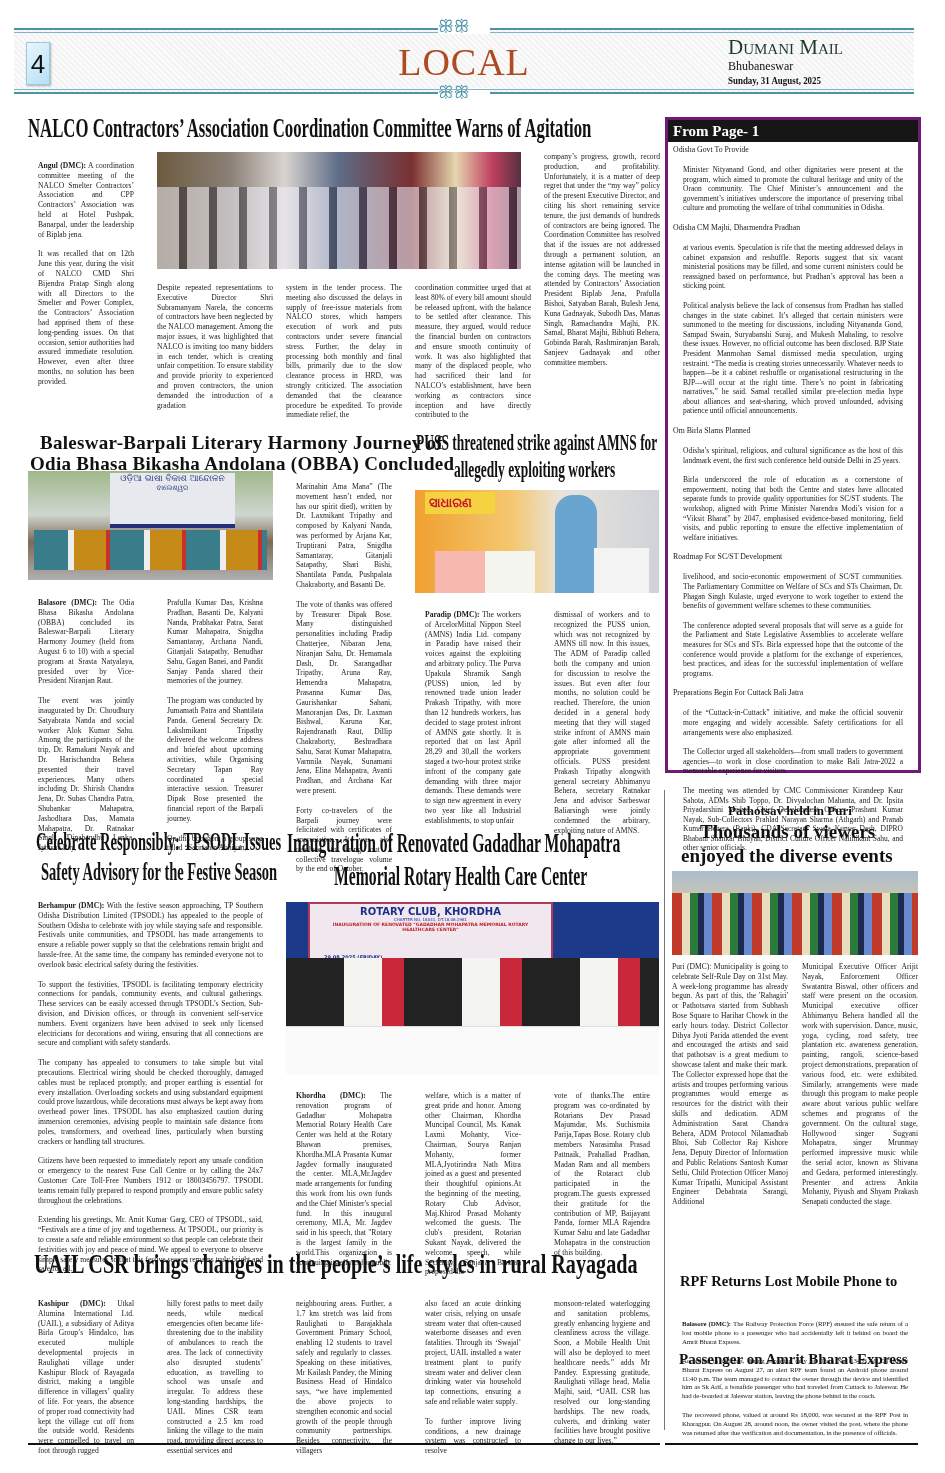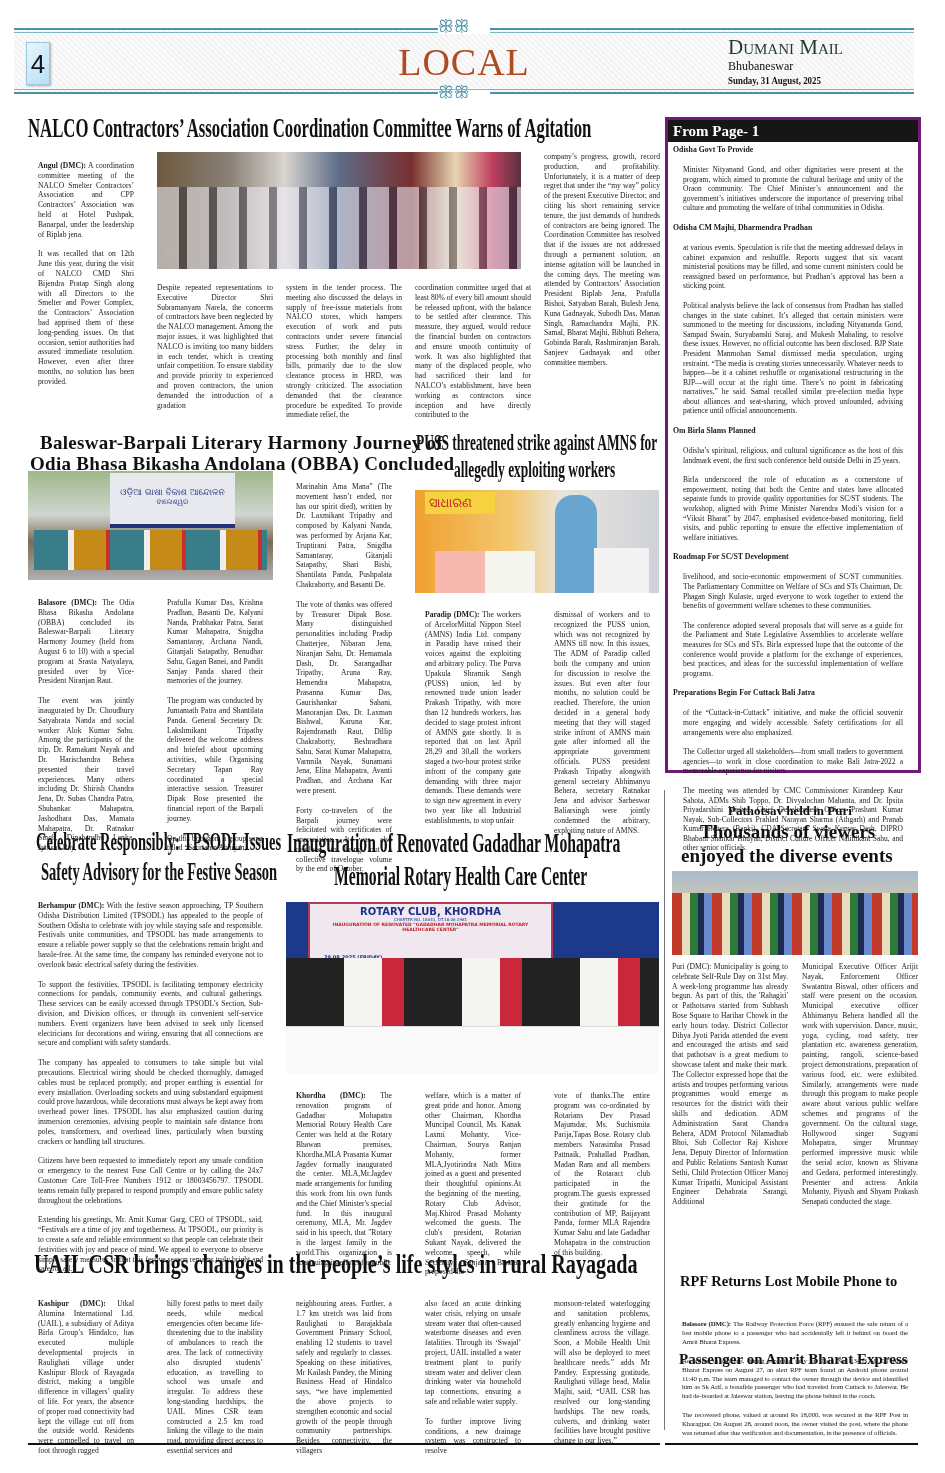--- a/index.html
+++ b/index.html
@@ -20,21 +20,21 @@
 .hl{font-family:"Liberation Serif",serif;font-weight:bold;color:#111;white-space:nowrap;line-height:1.05}
 .cond{transform-origin:left top}
 .txt{font-size:7.6px;line-height:9.8px;text-align:justify;color:#1b1b1b}
 .txt p{margin:10px}
 .txt b{font-weight:bold}
 .photo{overflow:hidden}
 .rule{background:#111}
 .fp{left:665px;top:117px;width:256px;height:656px;border:3px solid #701a75}
 .fp-head{height:22px;background:#161616;color:#fff;font-weight:bold;font-size:15px;line-height:22px;padding-left:5px}
 .fp-body{padding:3px 5px 0 5px}
-.fp-body .sub{font-weight:bold;font-size:7.8px;line-height:10px}
+.fp-body .sub{font-weight:normal;font-size:7.8px;line-height:10px}
 .vline{background:#777;width:1px}
 </style>
 </head>
 <body>
 
 <div class="abs masthead">
   <span class="ornament orn-top">ꕥꕥ</span>
   <div class="abs pagenum">4</div>
   <div class="abs section">LOCAL</div>
   <div class="abs brand">
@@ -75,21 +75,21 @@
     <div class="sub">Preparations Begin For Cuttack Bali Jatra</div>
     <p>of the “Cuttack-in-Cuttack” initiative, and make the official souvenir more engaging and widely accessible. Safety certifications for all arrangements were also emphasized.</p>
     <p>The Collector urged all stakeholders—from small traders to government agencies—to work in close coordination to make Bali Jatra-2022 a memorable experience for visitors.</p>
     <p>The meeting was attended by CMC Commissioner Kirandeep Kaur Sahota, ADMs Shib Toppo, Dr. Divyalochan Mahanta, and Dr. Ipsita Priyadarshini Mishra, Chief Development Officer Prashant Kumar Nayak, Sub-Collectors Prahlad Narayan Sharma (Athgarh) and Pranab Kumar Behera (Banki), CDA Secretary Sweta Kumar Dash, DIPRO Bhabani Shankar Bhuyan, District Culture Officer Nalinikant Sahu, and other senior officials.</p>
   </div>
 </div>
 
 <div class="abs hl" style="left:40px;top:433px;font-size:19px;letter-spacing:.3px">Baleswar-Barpali Literary Harmony Journey of</div>
 <div class="abs hl" style="left:30px;top:454px;font-size:19px;letter-spacing:.3px">Odia Bhasa Bikasha Andolana (OBBA) Concluded</div>
 <div class="abs photo" style="left:28px;top:471px;width:245px;height:109px;background:linear-gradient(180deg,#9fb88a 0%,#cfd6cf 40%,#7e6a55 65%,#b0b0b0 100%)">
-  <div style="position:absolute;left:82px;top:2px;width:125px;height:55px;background:#e8e9ee;border-bottom:4px solid #24307a;text-align:center;font-family:'DejaVu Sans',sans-serif;font-size:9px;color:#1a2c7a;padding-top:14px">
+  <div style="position:absolute;left:82px;top:2px;width:125px;height:55px;background:#e8e9ee;border-bottom:4px solid #24307a;text-align:center;font-family:'DejaVu Sans',sans-serif;font-size:9px;color:#1a2c7a;">
     <div>ଓଡ଼ିଆ ଭାଷା ବିକାଶ ଆନ୍ଦୋଳନ</div>
     <div style="font-size:7px">ବାଲେଶ୍ୱର</div>
   </div>
   <div style="position:absolute;left:6px;right:6px;bottom:10px;height:40px;background:repeating-linear-gradient(90deg,#3a7d8a 0 34px,#eee 34px 40px,#c58a18 40px 72px,#c9302c 72px 76px)"></div>
 </div>
 <div class="abs txt" style="left:28px;top:588px;width:116px">
   <p><b>Balasore (DMC):</b><span> The Odia Bhasa Bikasha Andolana (OBBA) concluded its Baleswar-Barpali Literary Harmony Journey (held from August 6 to 10) with a special program at Srasta Natyalaya, presided over by Vice-President Niranjan Raut.</span></p>
   <p>The event was jointly inaugurated by Dr. Choudhury Satyabrata Nanda and social worker Alok Kumar Sahu. Among the participants of the trip, Dr. Ramakant Nayak and Dr. Harischandra Behera presented their travel experiences. Many others including Dr. Shirish Chandra Jena, Dr. Subas Chandra Patra, Shubankar Mahapatra, Jashodhara Das, Mamata Mahapatra, Dr. Ratnakar Singh, Dinabandhu Lenka, Jyotsna Ray,</p>
 </div>
 <div class="abs txt" style="left:157px;top:588px;width:116px">
@@ -99,21 +99,21 @@
 </div>
 <div class="abs txt" style="left:286px;top:472px;width:116px">
   <p>Marinahin Ama Mana” (The movement hasn’t ended, nor has our spirit died), written by Dr. Laxmikant Tripathy and composed by Kalyani Nanda, was performed by Arjana Kar, Truptirani Patra, Snigdha Samantaray, Gitanjali Satapathy, Shari Bishi, Shantilata Panda, Pushpalata Chakraborty, and Basanti De.</p>
   <p>The vote of thanks was offered by Treasurer Dipak Bose. Many distinguished personalities including Pradip Chatterjee, Nibaran Jena, Niranjan Sahu, Dr. Hemamala Dash, Dr. Sarangadhar Tripathy, Aruna Ray, Hemendra Mahapatra, Prasanna Kumar Das, Gaurishankar Sahani, Manoranjan Das, Dr. Laxman Bishwal, Karuna Kar, Rajendranath Raut, Dillip Chakraborty, Beshradhara Sahu, Sarat Kumar Mahapatra, Varnnila Nayak, Sunamani Jena, Elina Mahapatra, Avanti Pradhan, and Archana Kar were present.</p>
   <p>Forty co-travelers of the Barpali journey were felicitated with certificates of appreciation. It was also resolved to bring out a collective travelogue volume by the end of October.</p>
 </div>
 
 <div class="abs hl cond" style="left:416px;top:430px;font-size:24px;transform:scaleX(.56)">PUSS threatened strike against AMNS for</div>
 <div class="abs hl cond" style="left:454px;top:457px;font-size:24px;transform:scaleX(.56)">allegedly exploiting workers</div>
 <div class="abs photo" style="left:415px;top:490px;width:244px;height:103px;background:linear-gradient(90deg,#f0a030 0%,#f4c870 40%,#e8e4dc 60%,#cfd2d8 100%)">
-  <div style="position:absolute;left:10px;top:2px;width:70px;height:22px;background:#f5d240;color:#c8102e;font-family:'DejaVu Sans',sans-serif;font-weight:normal;font-size:13px;line-height:22px;padding-left:4px">ସାଧାରଣ</div>
+  <div style="position:absolute;left:10px;top:2px;width:70px;height:22px;background:#f5d240;color:#c8102e;font-family:'DejaVu Sans',sans-serif;font-weight:bold;font-size:13px;line-height:22px;padding-left:4px">ସାଧାରଣ</div>
   <div style="position:absolute;left:140px;top:5px;width:42px;height:98px;background:#6aa5d0;border-radius:18px 18px 0 0"></div>
   <div style="position:absolute;left:20px;bottom:0;width:100px;height:42px;background:linear-gradient(90deg,#f7b8b0 0 50%,#f5f5f0 50% 100%)"></div>
   <div style="position:absolute;right:10px;bottom:0;width:55px;height:45px;background:#f3f3f3"></div>
 </div>
 <div class="abs txt" style="left:415px;top:600px;width:116px">
   <p><b>Paradip (DMC):</b><span> The workers of ArcelorMittal Nippon Steel (AMNS) India Ltd. company in Paradip have raised their voices against the exploiting and arbitrary policy. The Purva Upakula Shramik Sangh (PUSS) union, led by renowned trade union leader Prakash Tripathy, with more than 12 hundreds workers, has decided to stage protest infront of AMNS gate shortly. It is reported that on last April 28,29 and 30,all the workers staged a two-hour protest strike infront of the company gate demanding with three major demands. These demands were to sign new agreement in every two year like all Industrial establishments, to stop unfair</span></p>
 </div>
 <div class="abs txt" style="left:544px;top:600px;width:116px">
   <p>dismissal of workers and to recognized the PUSS union, which was not recognized by AMNS till now. In this issues, The ADM of Paradip called both the company and union for discussion to resolve the issues. But even after four months, no solution could be reached. Therefore, the union decided in a general body meeting that they will staged strike infront of AMNS main gate after informed all the appropriate government officials. PUSS president Prakash Tripathy alongwith general secretary Abhimanyu Behera, secretary Ratnakar Jena and advisor Sarbeswar Baliarsingh were jointly condemned the arbitrary, exploiting nature of AMNS.</p>
 </div>

